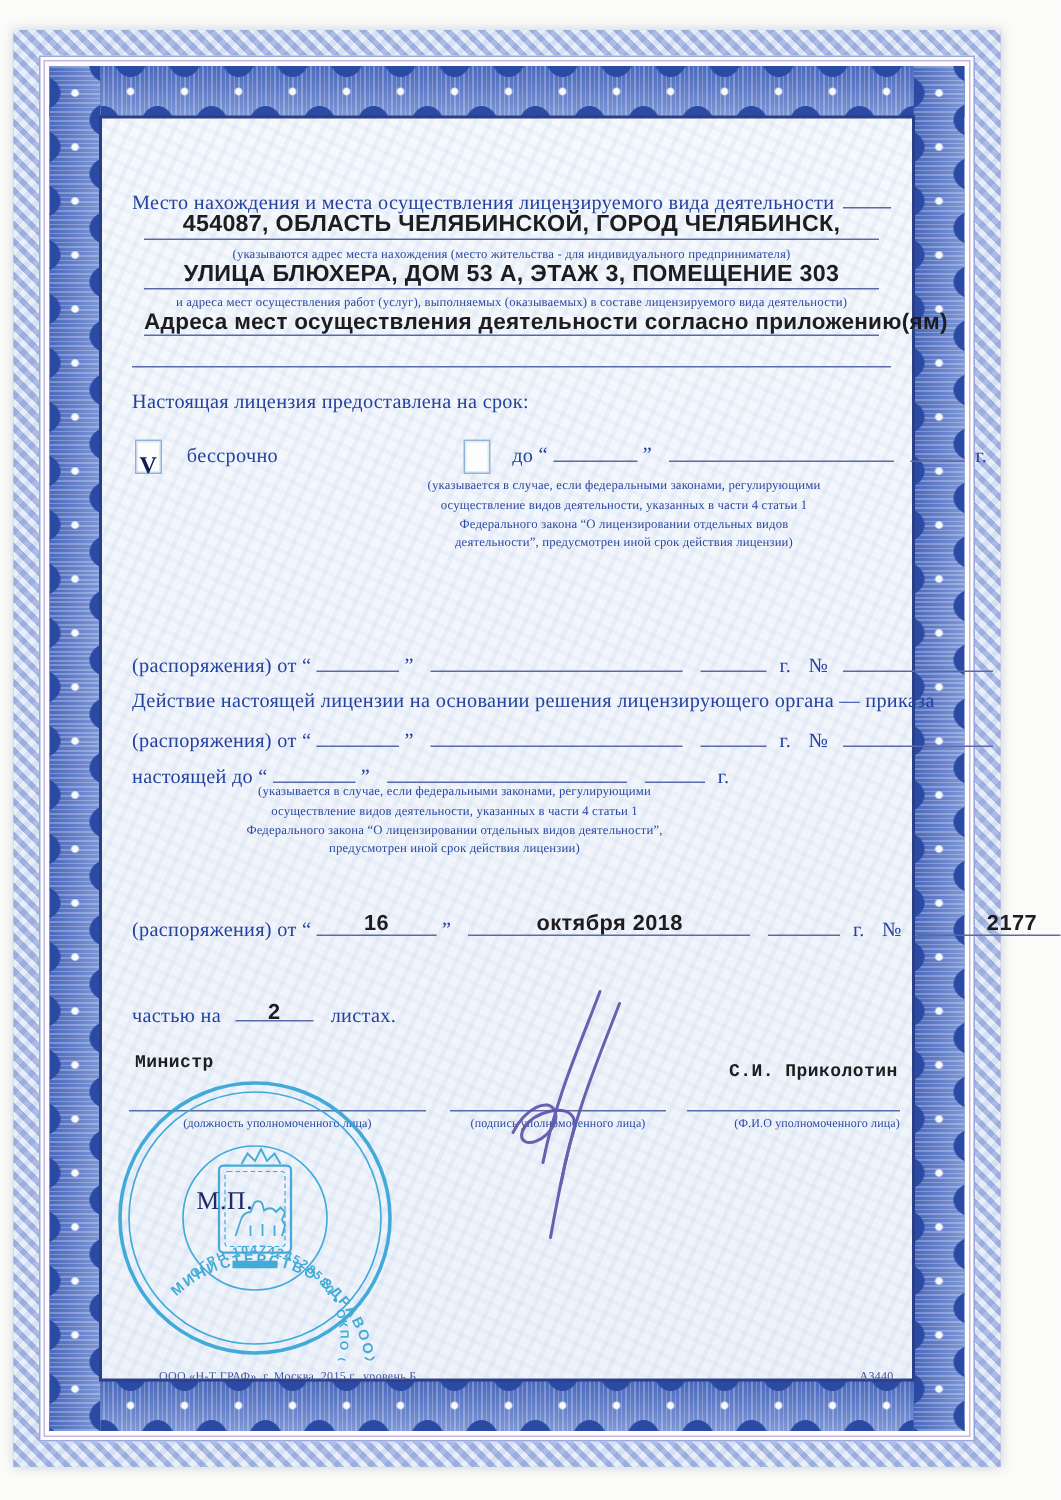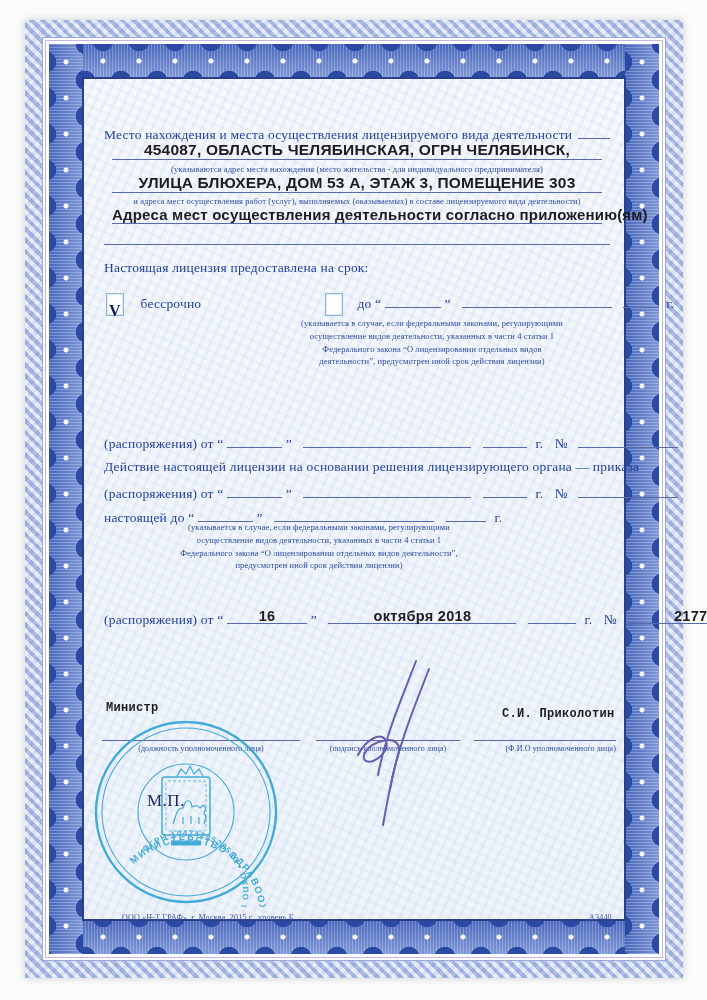--- a/index.html
+++ b/index.html
@@ -1,21 +1,21 @@
 <!DOCTYPE html>
 <html><head>
 <meta charset="utf-8">
 <style>
   html,body{margin:0;padding:0;}
   body{
     width:707px;height:1000px;position:relative;overflow:hidden;
     background:#fbfbf9;
     font-family:"Liberation Serif", serif;
   }
-  .paper{position:absolute;left:25px;top:20px;width:658px;height:958px;background:#a3a3a3;box-shadow:0 0 7px rgba(60,70,110,.25);}
+  .paper{position:absolute;left:9px;top:20px;width:658px;height:958px;background:#a3a3a3;box-shadow:0 0 7px rgba(60,70,110,.25);}
   
   .mosaic{position:absolute;inset:0;
     background:
       repeating-linear-gradient(45deg, rgba(122,146,210,.55) 0 4px, rgba(232,238,250,.55) 4px 8px),
       repeating-linear-gradient(-45deg, #c3cfec 0 4px, #e9eef9 4px 8px);
   }
   .gap{position:absolute;inset:17px;background:#fdfdff;border:1px solid #9aa9dc;box-shadow:inset 0 0 0 2px #fdfdff, inset 0 0 0 3px #c6b6de;}
   .guill{position:absolute;inset:24px;}
   .gb{position:absolute;}
   .gb-h{
@@ -79,21 +79,21 @@
     <div class="gb gb-v gb-right"></div>
   </div>
   <div class="inner">
     <div class="content">
 
       <div class="row" style="top:46px;display:flex;align-items:baseline;">
         <span>Место нахождения и места осуществления лицензируемого вида деятельности</span>
         <span class="ln" style="flex:1;margin-left:6px;"></span>
       </div>
 
-      <div class="row bold-center uline" style="top:62px;font-size:15.5px;">454087, ОБЛАСТЬ ЧЕЛЯБИНСКАЯ, ОГРН ЧЕЛЯБИНСК,</div>
+      <div class="row bold-center uline" style="top:62px;font-size:15.5px;">454087, ОБЛАСТЬ ЧЕЛЯБИНСКОЙ, ГОРОД ЧЕЛЯБИНСК,</div>
       <div class="row cap" style="top:85px;">(указываются адрес места нахождения (место жительства - для индивидуального предпринимателя)</div>
       <div class="row bold-center uline" style="top:95px;font-size:15.5px;">УЛИЦА БЛЮХЕРА, ДОМ 53 А, ЭТАЖ 3, ПОМЕЩЕНИЕ 303</div>
       <div class="row cap" style="top:117px;">и адреса мест осуществления работ (услуг), выполняемых (оказываемых) в составе лицензируемого вида деятельности)</div>
       <div class="row bold-center uline" style="top:127px;font-size:15px;">Адреса мест осуществления деятельности согласно приложению(ям)</div>
       <div class="row" style="top:152px;">
         <span class="ln" style="width:100%;"></span>
       </div>
 
       <div class="row" style="top:181px;">Настоящая лицензия предоставлена на срок:</div>
 
@@ -153,20 +153,25 @@
         <span>“</span>
         <span class="ln" style="width:80px;"><span class="val">16</span></span>
         <span>”</span>
         <span class="ln" style="width:188px;margin-left:8px;"><span class="val">октября 2018</span></span>
         <span class="ln" style="width:48px;margin-left:8px;"></span>
         <span style="margin-left:5px;">г.</span>
         <span style="margin-left:8px;">№</span>
         <span class="ln" style="width:128px;margin-left:6px;"><span class="val">2177</span></span>
       </div>
 
+      <div class="row" style="top:588px;">
+        <span>частью на</span>
+        <span class="ln" style="width:52px;margin-left:6px;"><span class="val" style="top:0;">2</span></span>
+        <span style="margin-left:8px;">листах.</span>
+      </div>
 
       <div class="boldname" style="position:absolute;left:22px;top:622px;">Министр</div>
       <div class="boldname" style="position:absolute;left:418px;top:628px;">С.И. Приколотин</div>
 
       <div class="sigline" style="left:18px;top:661px;width:198px;"></div>
       <div class="sigcap" style="left:18px;top:665px;width:198px;">(должность уполномоченного лица)</div>
       <div class="sigline" style="left:232px;top:661px;width:144px;"></div>
       <div class="sigcap" style="left:232px;top:665px;width:144px;">(подпись уполномоченного лица)</div>
       <div class="sigline" style="left:390px;top:661px;width:142px;"></div>
       <div class="sigcap" style="left:390px;top:665px;width:142px;text-align:right;">(Ф.И.О уполномоченного лица)</div>

